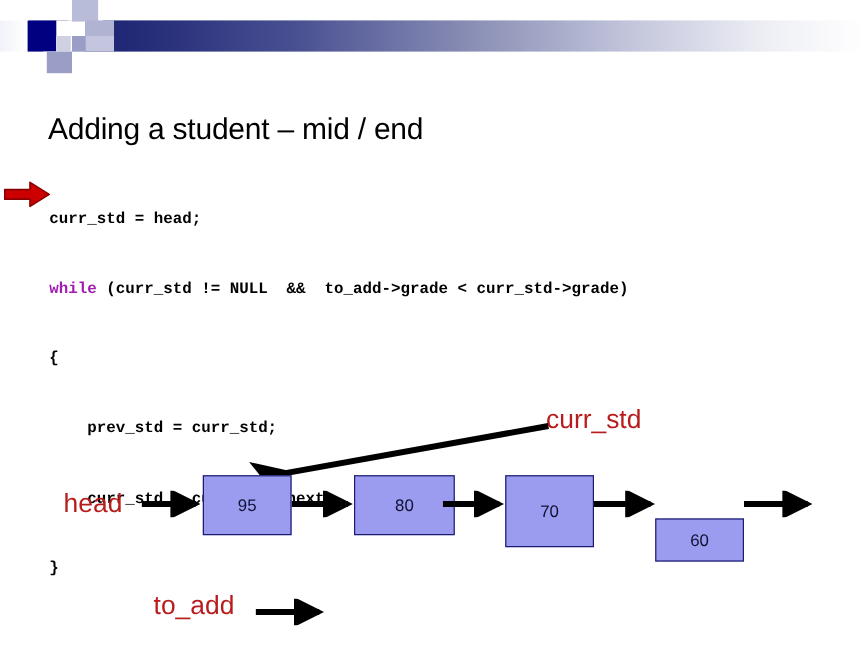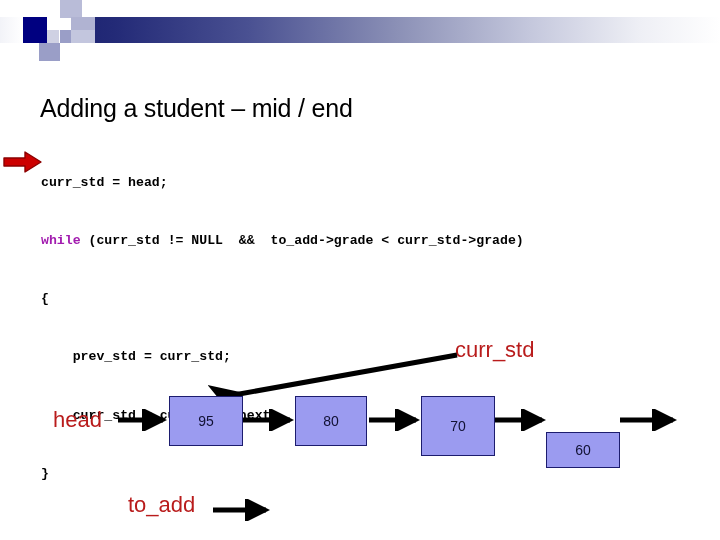--- a/index.html
+++ b/index.html
@@ -163,21 +163,21 @@
 
   <svg class="link-arrow" style="left:243px; top:409px;" viewBox="0 0 54 22" width="54" height="22">
     <defs>
       <marker id="ah2" markerWidth="5" markerHeight="5" refX="4.2" refY="2.5" orient="auto" markerUnits="strokeWidth">
         <path d="M0,0 L5,2.5 L0,5 Z" fill="#000000"></path>
       </marker>
     </defs>
     <line x1="0" y1="11" x2="47" y2="11" stroke="#000000" stroke-width="5" marker-end="url(#ah2)"></line>
   </svg>
 
-  <div class="node" style="left:295px; top:396px; width:72px; height:50px;">
+  <div class="node" style="left:295px; top:396px; width:84px; height:50px;">
     <span>80</span>
   </div>
 
   <svg class="link-arrow" style="left:369px; top:409px;" viewBox="0 0 54 22" width="54" height="22">
     <defs>
       <marker id="ah3" markerWidth="5" markerHeight="5" refX="4.2" refY="2.5" orient="auto" markerUnits="strokeWidth">
         <path d="M0,0 L5,2.5 L0,5 Z" fill="#000000"></path>
       </marker>
     </defs>
     <line x1="0" y1="11" x2="47" y2="11" stroke="#000000" stroke-width="5" marker-end="url(#ah3)"></line>

